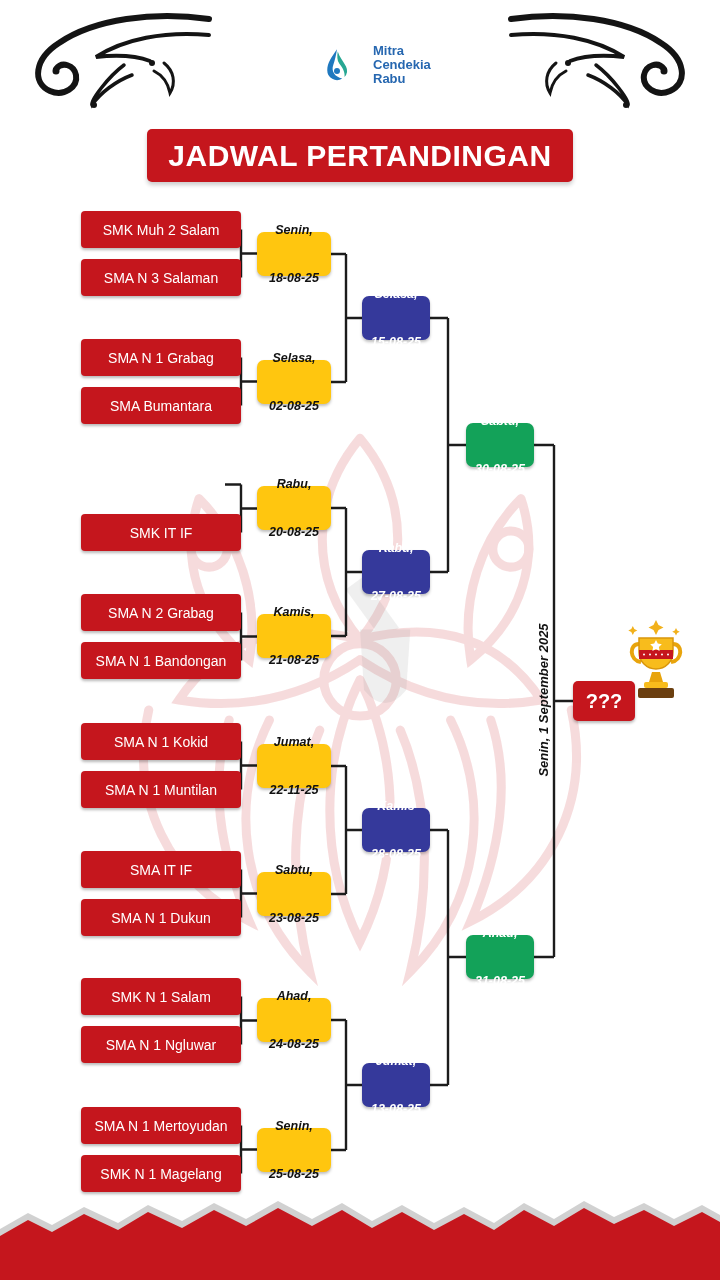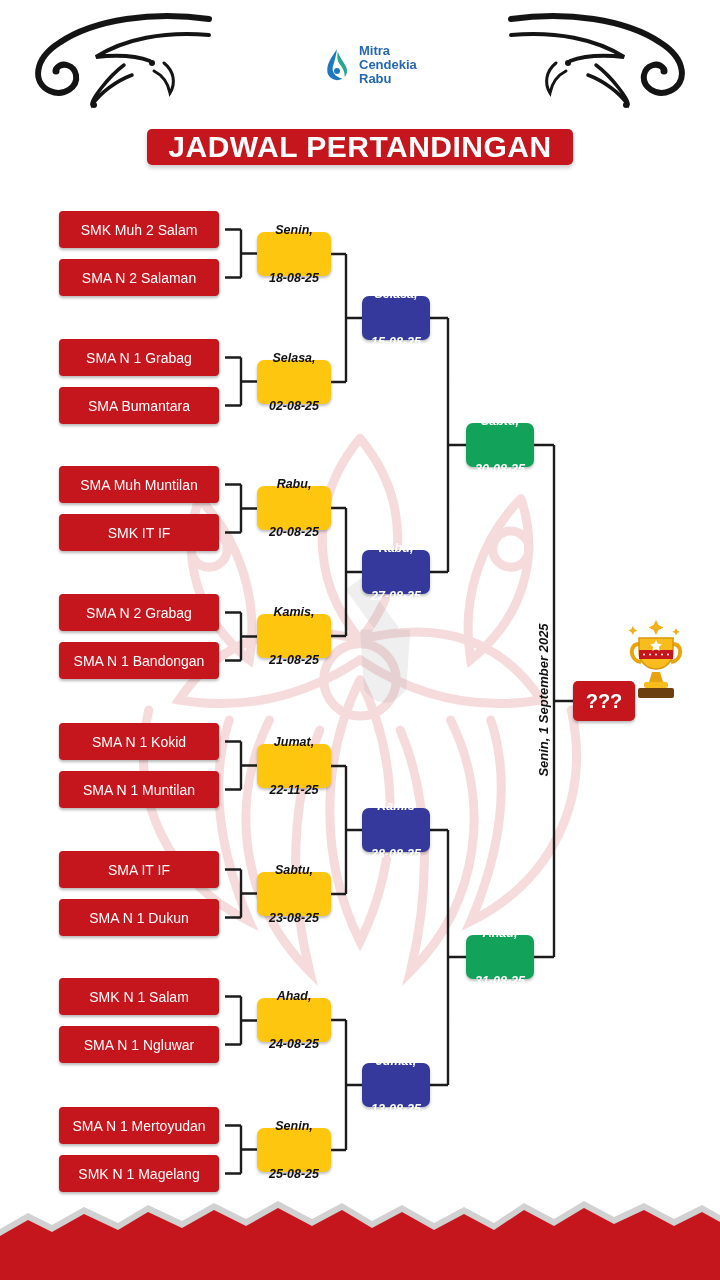--- a/index.html
+++ b/index.html
@@ -5,36 +5,36 @@
   html,body{margin:0;padding:0;background:#ffffff;}
   .stage{position:relative;width:720px;height:1280px;background:#ffffff;overflow:hidden;
          font-family:"Liberation Sans",sans-serif;}
 
   
   .flourish{position:absolute;top:8px;width:210px;height:102px;z-index:1;}
   .fl-left{left:4px;}
   .fl-right{right:4px;transform:scaleX(-1);}
 
   
-  .logo{position:absolute;left:322px;top:44px;display:flex;align-items:center;gap:7px;z-index:2;}
+  .logo{position:absolute;left:322px;top:44px;display:flex;align-items:center;gap:21px;z-index:2;}
   .logo-icon{width:30px;height:40px;}
   .logo-text div{color:#2667B0;font-weight:bold;font-size:13px;line-height:14px;}
 
   
-  .title-banner{position:absolute;left:147px;top:129px;width:426px;height:36px;background:#C5161D;
+  .title-banner{position:absolute;left:147px;top:129px;width:426px;height:53px;background:#C5161D;
     border-radius:5px;display:flex;align-items:center;justify-content:center;z-index:2;
     box-shadow:0 3px 4px rgba(0,0,0,.2);}
   .title-banner span{color:#ffffff;font-size:30px;font-weight:800;letter-spacing:.5px;}
 
   
   .watermark{position:absolute;left:58px;top:378px;width:604px;height:664px;z-index:0;}
   .connectors{position:absolute;left:0;top:0;width:720px;height:1280px;z-index:1;pointer-events:none;}
 
   
-  .team{position:absolute;left:59px;width:160px;height:37px;background:#C5161D;border-radius:4px;
+  .team{position:absolute;left:81px;width:160px;height:37px;background:#C5161D;border-radius:4px;
     color:#ffffff;display:flex;align-items:center;justify-content:center;font-size:14px;font-weight:500;
     box-shadow:0 2px 3px rgba(0,0,0,.28);z-index:3;}
   .date-box{position:absolute;height:44px;border-radius:7px;display:flex;flex-direction:column;
     align-items:center;justify-content:center;font-size:12.5px;font-style:italic;font-weight:600;
     line-height:16px;z-index:3;box-shadow:0 2px 3px rgba(0,0,0,.25);gap:32px;}
   .yellow{left:257px;width:74px;background:#FFC60F;color:#111111;}
   .blue{left:362px;width:68px;background:#35399B;color:#ffffff;}
   .green{left:466px;width:68px;background:#13A259;color:#ffffff;}
 
   .final-box{position:absolute;left:573px;top:681px;width:62px;height:40px;background:#C5161D;
@@ -128,24 +128,23 @@
       M331 254 H346 M331 382 H346 M346 254 V382 M346 318 H362
       M331 508 H346 M331 636 H346 M346 508 V636 M346 572 H362
       M331 766 H346 M331 894 H346 M346 766 V894 M346 830 H362
       M331 1020 H346 M331 1150 H346 M346 1020 V1150 M346 1085 H362
       M430 318 H448 M430 572 H448 M448 318 V572 M448 445 H466
       M430 830 H448 M430 1085 H448 M448 830 V1085 M448 957 H466
       M534 445 H554 M534 957 H554 M554 445 V957 M554 701 H573"></path>
   </svg>
 
   <div class="team" style="top:211px">SMK Muh 2 Salam</div>
-  <div class="team" style="top:259px">SMA N 2 Salaman</div>
+  <div class="team" style="top:259px">SMA N 3 Salaman</div>
   <div class="team" style="top:339px">SMA N 1 Grabag</div>
   <div class="team" style="top:387px">SMA Bumantara</div>
-  <div class="team" style="top:466px">SMA Muh Muntilan</div>
   <div class="team" style="top:514px">SMK IT IF</div>
   <div class="team" style="top:594px">SMA N 2 Grabag</div>
   <div class="team" style="top:642px">SMA N 1 Bandongan</div>
   <div class="team" style="top:723px">SMA N 1 Kokid</div>
   <div class="team" style="top:771px">SMA N 1 Muntilan</div>
   <div class="team" style="top:851px">SMA IT IF</div>
   <div class="team" style="top:899px">SMA N 1 Dukun</div>
   <div class="team" style="top:978px">SMK N 1 Salam</div>
   <div class="team" style="top:1026px">SMA N 1 Ngluwar</div>
   <div class="team" style="top:1107px">SMA N 1 Mertoyudan</div>

